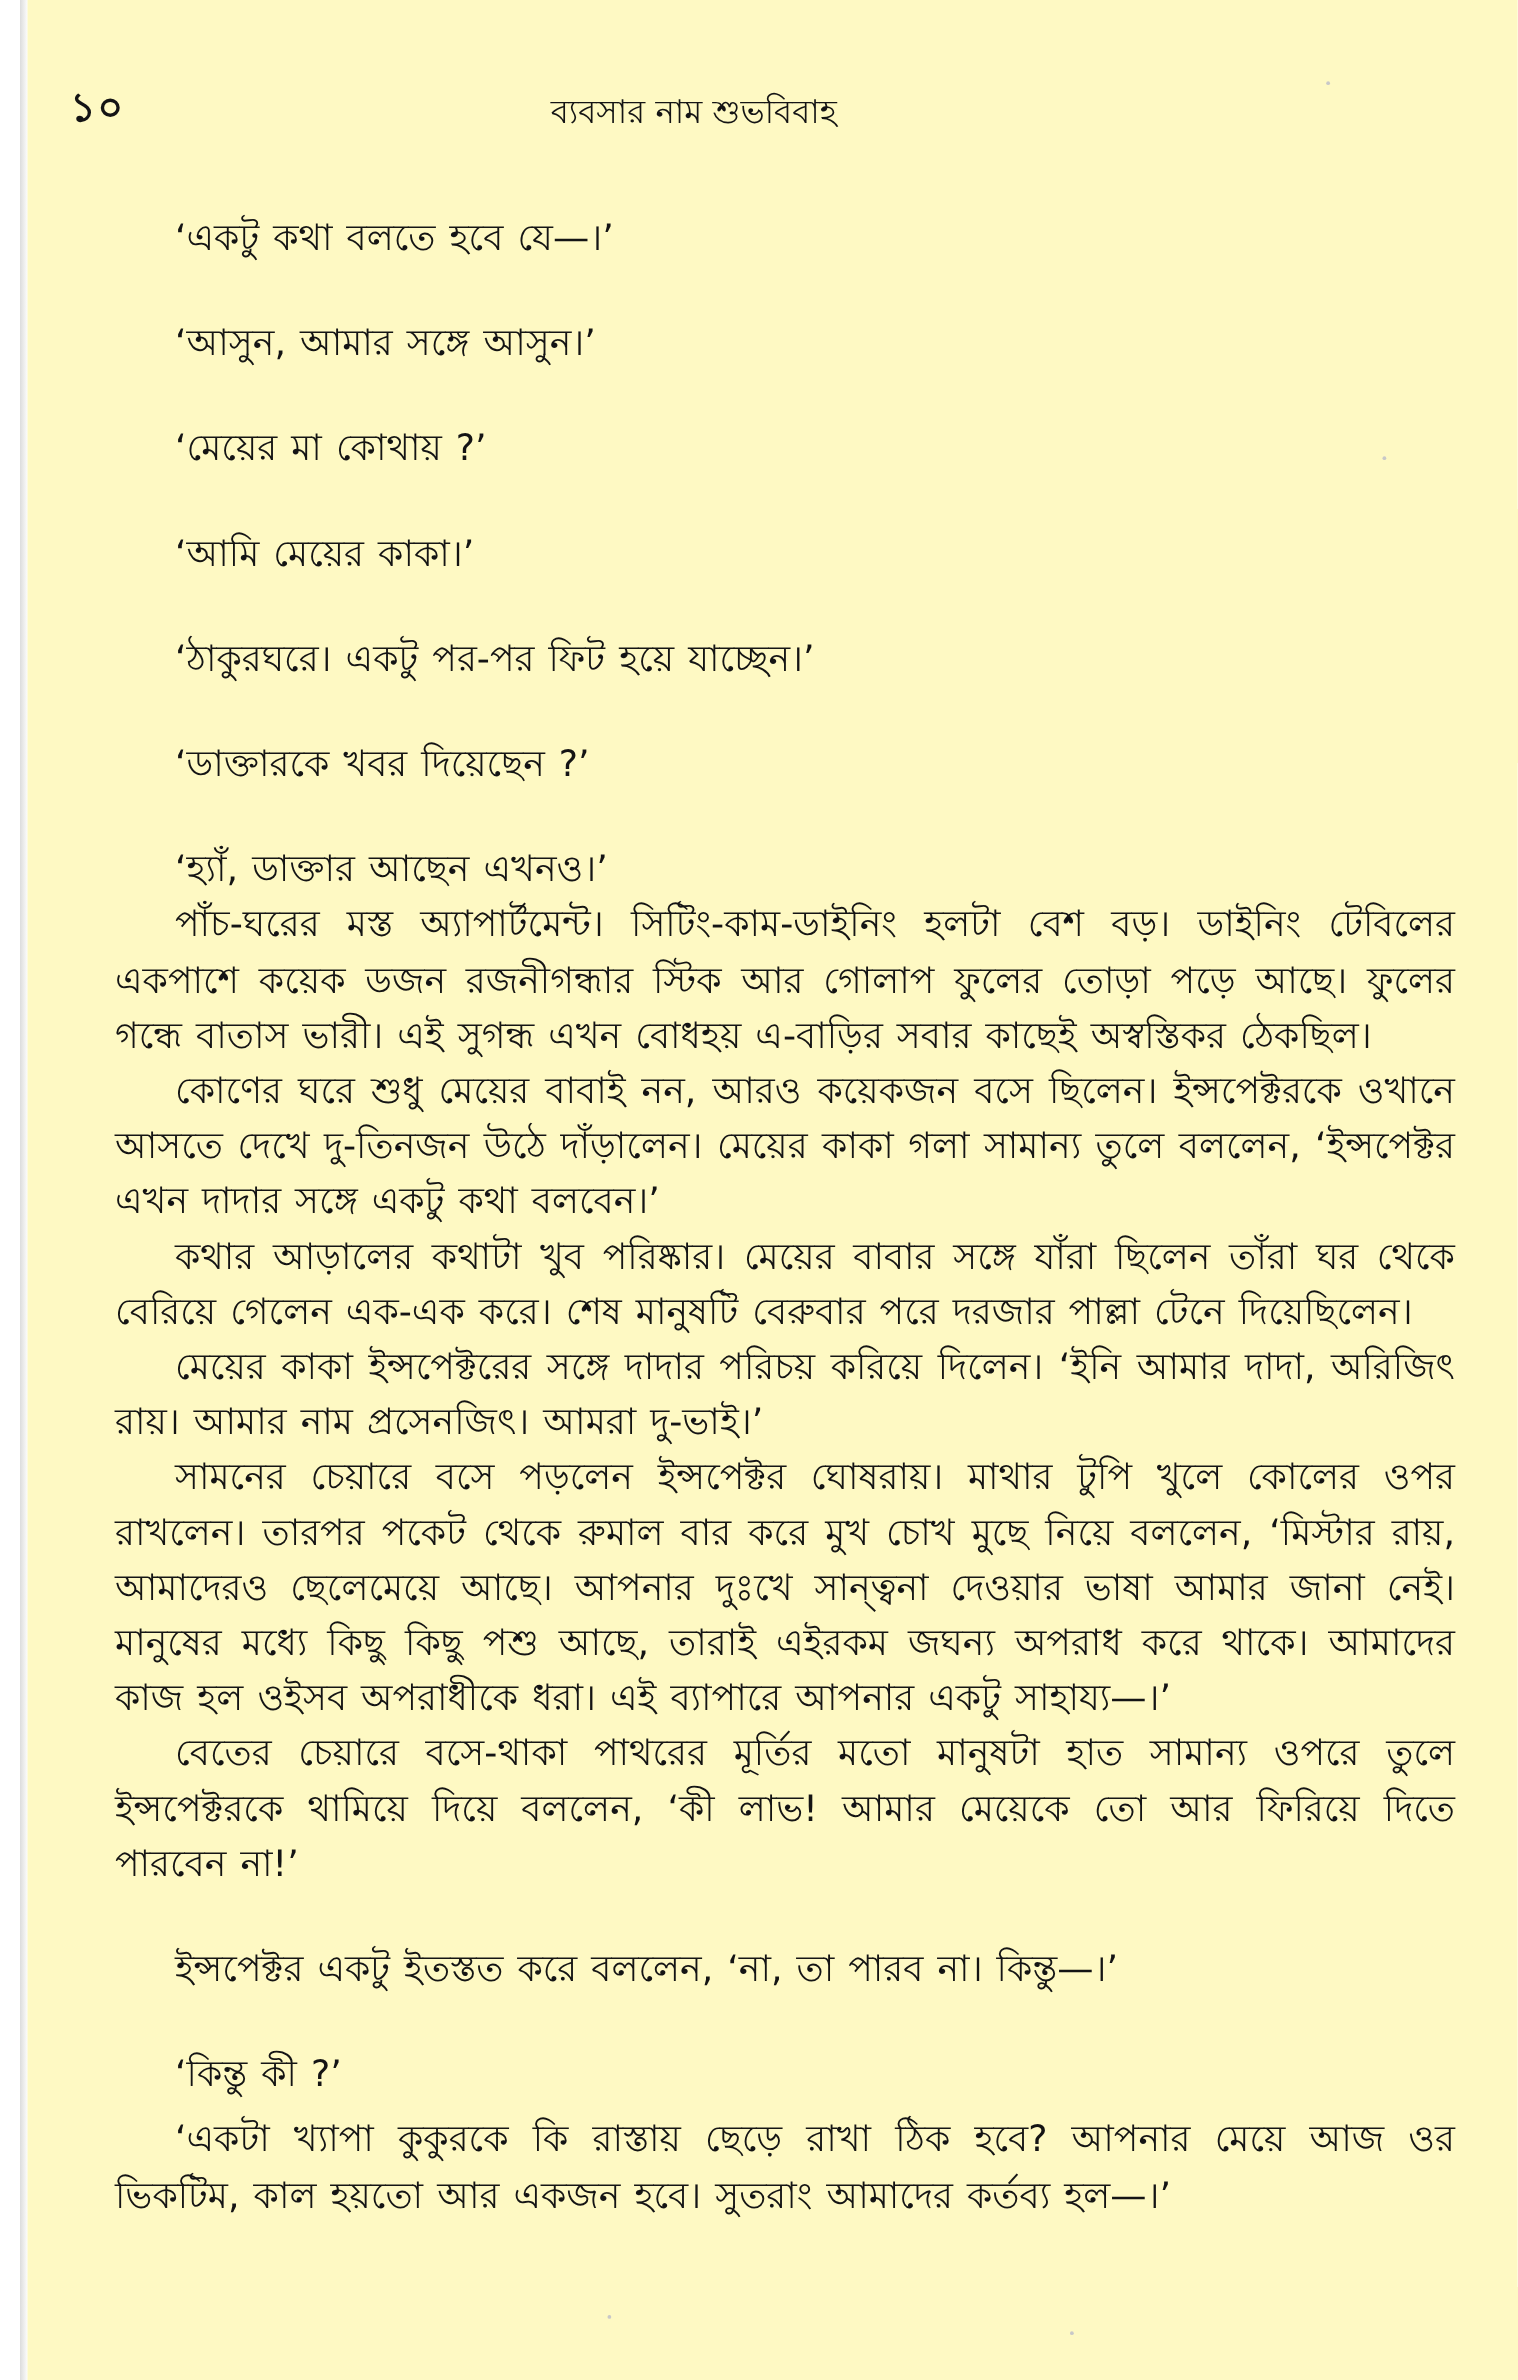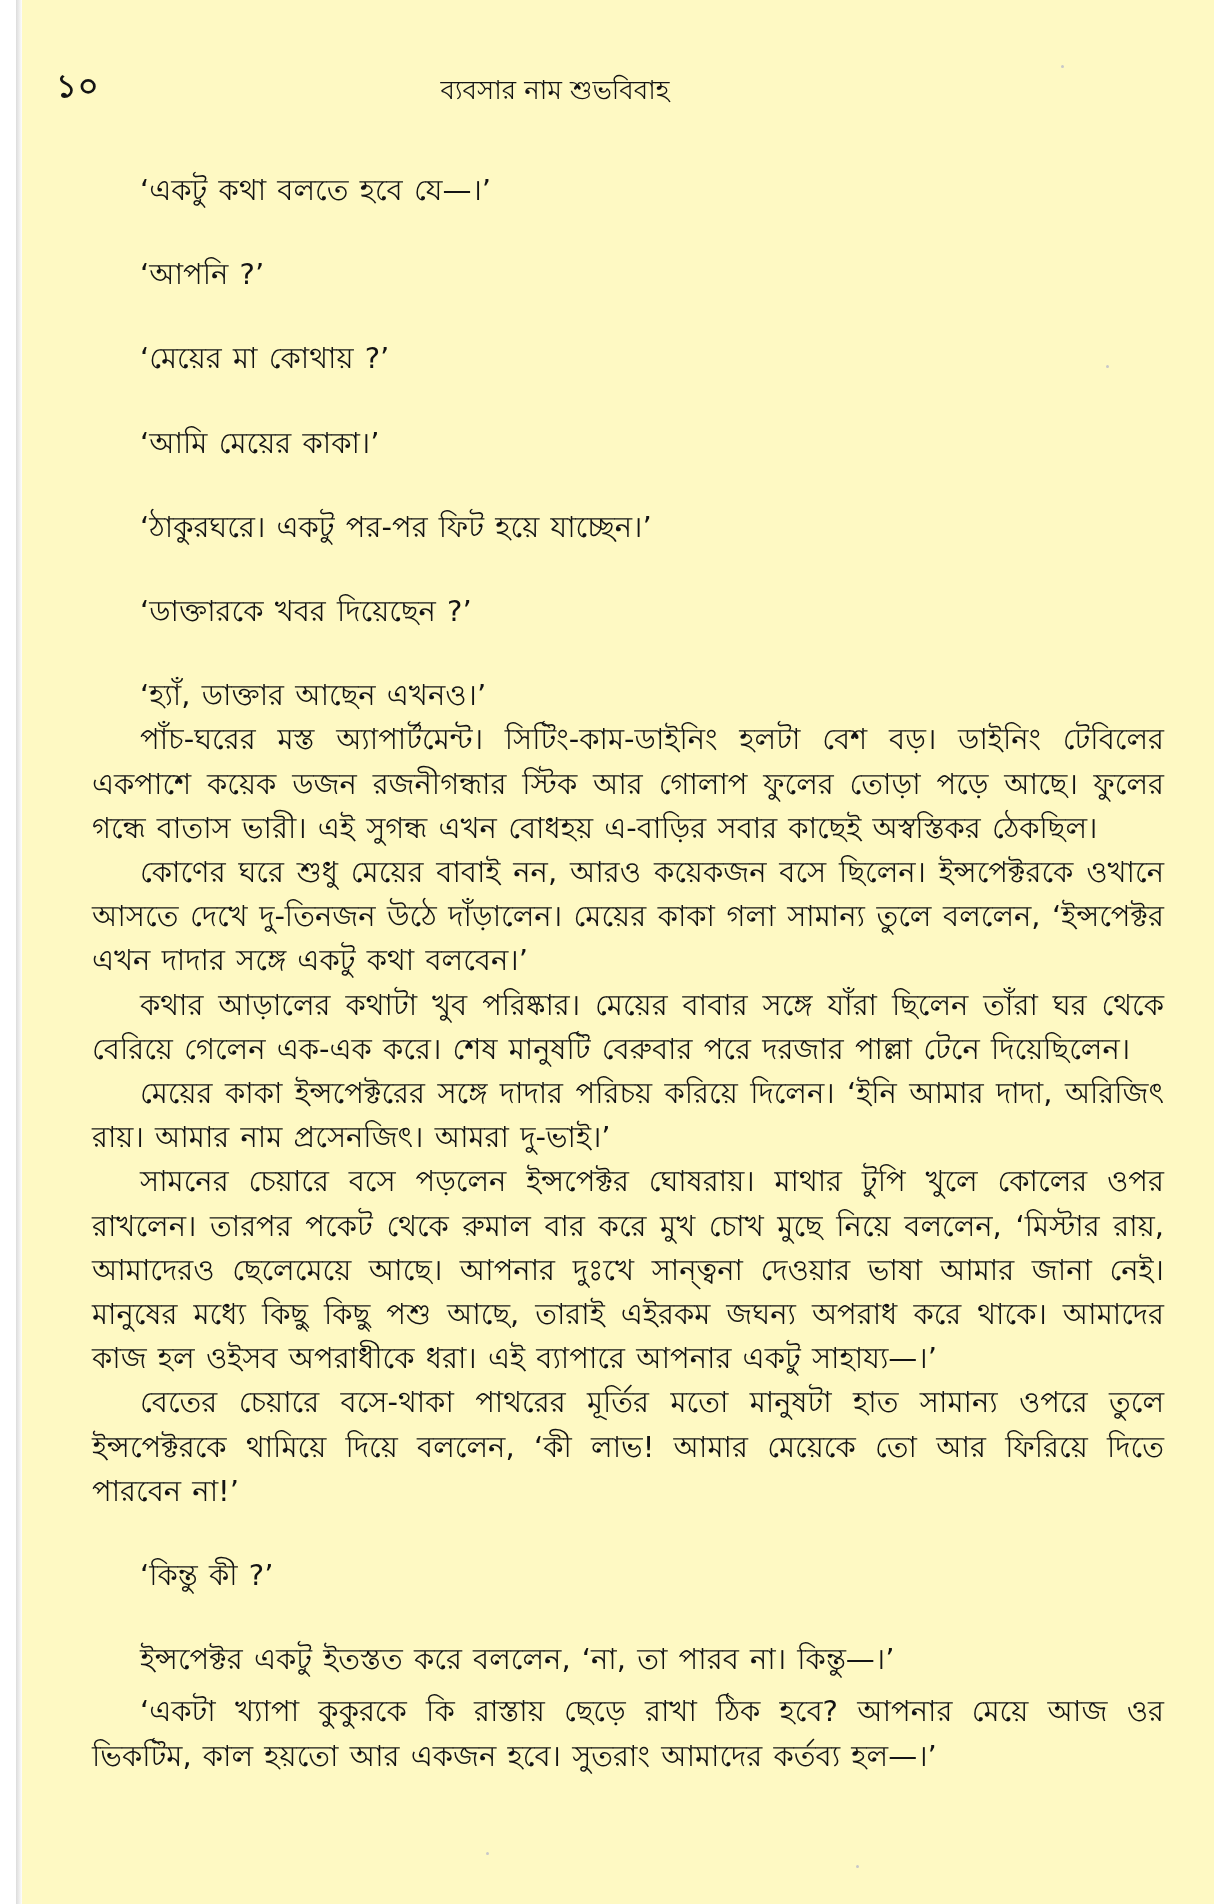--- a/index.html
+++ b/index.html
@@ -89,34 +89,34 @@
 <div class="page">
   <div class="page-edge"></div>
 
   <div class="header">
     <div class="page-number">১০</div>
     <div class="running-title">ব্যবসার নাম শুভবিবাহ</div>
   </div>
 
   <div class="body-text">
     <p class="para dialog">‘একটু কথা বলতে হবে যে—।’</p>
-    <p class="para dialog">‘আপনি ?’</p>
+    <p class="para dialog">‘আসুন, আমার সঙ্গে আসুন।’</p>
     <p class="para dialog">‘মেয়ের মা কোথায় ?’</p>
     <p class="para dialog">‘আমি মেয়ের কাকা।’</p>
     <p class="para dialog">‘ঠাকুরঘরে। একটু পর-পর ফিট হয়ে যাচ্ছেন।’</p>
     <p class="para dialog">‘ডাক্তারকে খবর দিয়েছেন ?’</p>
     <p class="para dialog">‘হ্যাঁ, ডাক্তার আছেন এখনও।’</p>
     <p class="para">পাঁচ-ঘরের মস্ত অ্যাপার্টমেন্ট। সিটিং-কাম-ডাইনিং হলটা বেশ বড়। ডাইনিং টেবিলের একপাশে কয়েক ডজন রজনীগন্ধার স্টিক আর গোলাপ ফুলের তোড়া পড়ে আছে। ফুলের গন্ধে বাতাস ভারী। এই সুগন্ধ এখন বোধহয় এ-বাড়ির সবার কাছেই অস্বস্তিকর ঠেকছিল।</p>
     <p class="para">কোণের ঘরে শুধু মেয়ের বাবাই নন, আরও কয়েকজন বসে ছিলেন। ইন্সপেক্টরকে ওখানে আসতে দেখে দু-তিনজন উঠে দাঁড়ালেন। মেয়ের কাকা গলা সামান্য তুলে বললেন, ‘ইন্সপেক্টর এখন দাদার সঙ্গে একটু কথা বলবেন।’</p>
     <p class="para">কথার আড়ালের কথাটা খুব পরিষ্কার। মেয়ের বাবার সঙ্গে যাঁরা ছিলেন তাঁরা ঘর থেকে বেরিয়ে গেলেন এক-এক করে। শেষ মানুষটি বেরুবার পরে দরজার পাল্লা টেনে দিয়েছিলেন।</p>
     <p class="para">মেয়ের কাকা ইন্সপেক্টরের সঙ্গে দাদার পরিচয় করিয়ে দিলেন। ‘ইনি আমার দাদা, অরিজিৎ রায়। আমার নাম প্রসেনজিৎ। আমরা দু-ভাই।’</p>
     <p class="para">সামনের চেয়ারে বসে পড়লেন ইন্সপেক্টর ঘোষরায়। মাথার টুপি খুলে কোলের ওপর রাখলেন। তারপর পকেট থেকে রুমাল বার করে মুখ চোখ মুছে নিয়ে বললেন, ‘মিস্টার রায়, আমাদেরও ছেলেমেয়ে আছে। আপনার দুঃখে সান্ত্বনা দেওয়ার ভাষা আমার জানা নেই। মানুষের মধ্যে কিছু কিছু পশু আছে, তারাই এইরকম জঘন্য অপরাধ করে থাকে। আমাদের কাজ হল ওইসব অপরাধীকে ধরা। এই ব্যাপারে আপনার একটু সাহায্য—।’</p>
     <p class="para">বেতের চেয়ারে বসে-থাকা পাথরের মূর্তির মতো মানুষটা হাত সামান্য ওপরে তুলে ইন্সপেক্টরকে থামিয়ে দিয়ে বললেন, ‘কী লাভ! আমার মেয়েকে তো আর ফিরিয়ে দিতে পারবেন না!’</p>
+    <p class="para dialog">ইন্সপেক্টর একটু ইতস্তত করে বললেন, ‘না, তা পারব না। কিন্তু—।’</p>
     <p class="para dialog">‘কিন্তু কী ?’</p>
-    <p class="para dialog">ইন্সপেক্টর একটু ইতস্তত করে বললেন, ‘না, তা পারব না। কিন্তু—।’</p>
     <p class="para gap-before">‘একটা খ্যাপা কুকুরকে কি রাস্তায় ছেড়ে রাখা ঠিক হবে? আপনার মেয়ে আজ ওর ভিকটিম, কাল হয়তো আর একজন হবে। সুতরাং আমাদের কর্তব্য হল—।’</p>
   </div>
 
   <div class="speck" style="left:1045px;top:65px;"></div>
   <div class="speck" style="left:1090px;top:365px;"></div>
   <div class="speck" style="left:470px;top:1852px;"></div>
   <div class="speck" style="left:840px;top:1865px;"></div>
 </div>
 
 </body></html>

